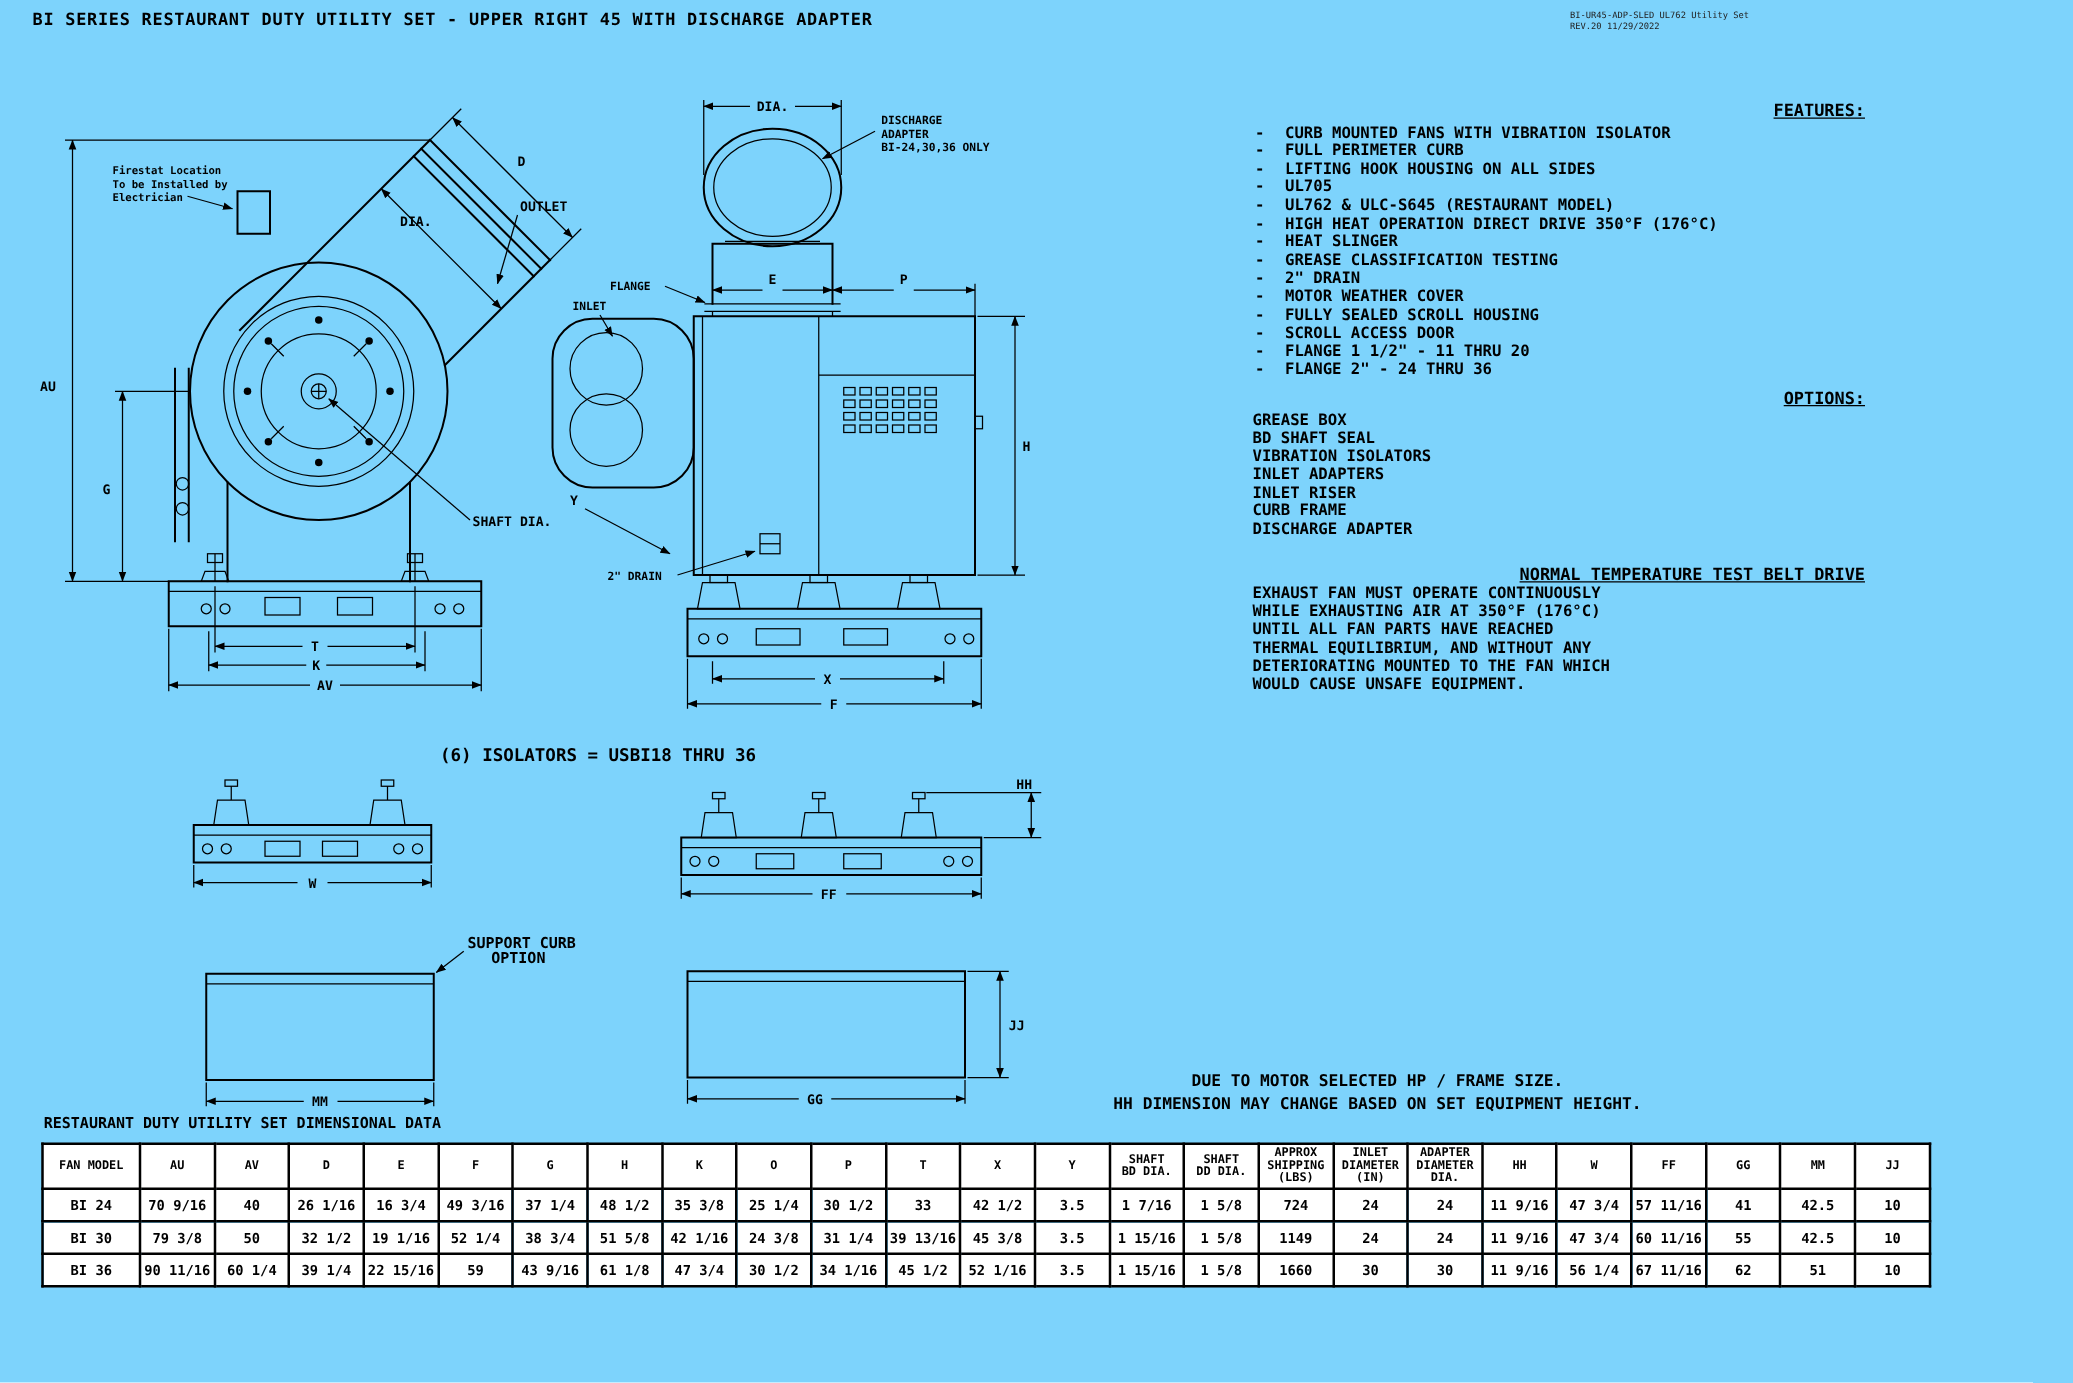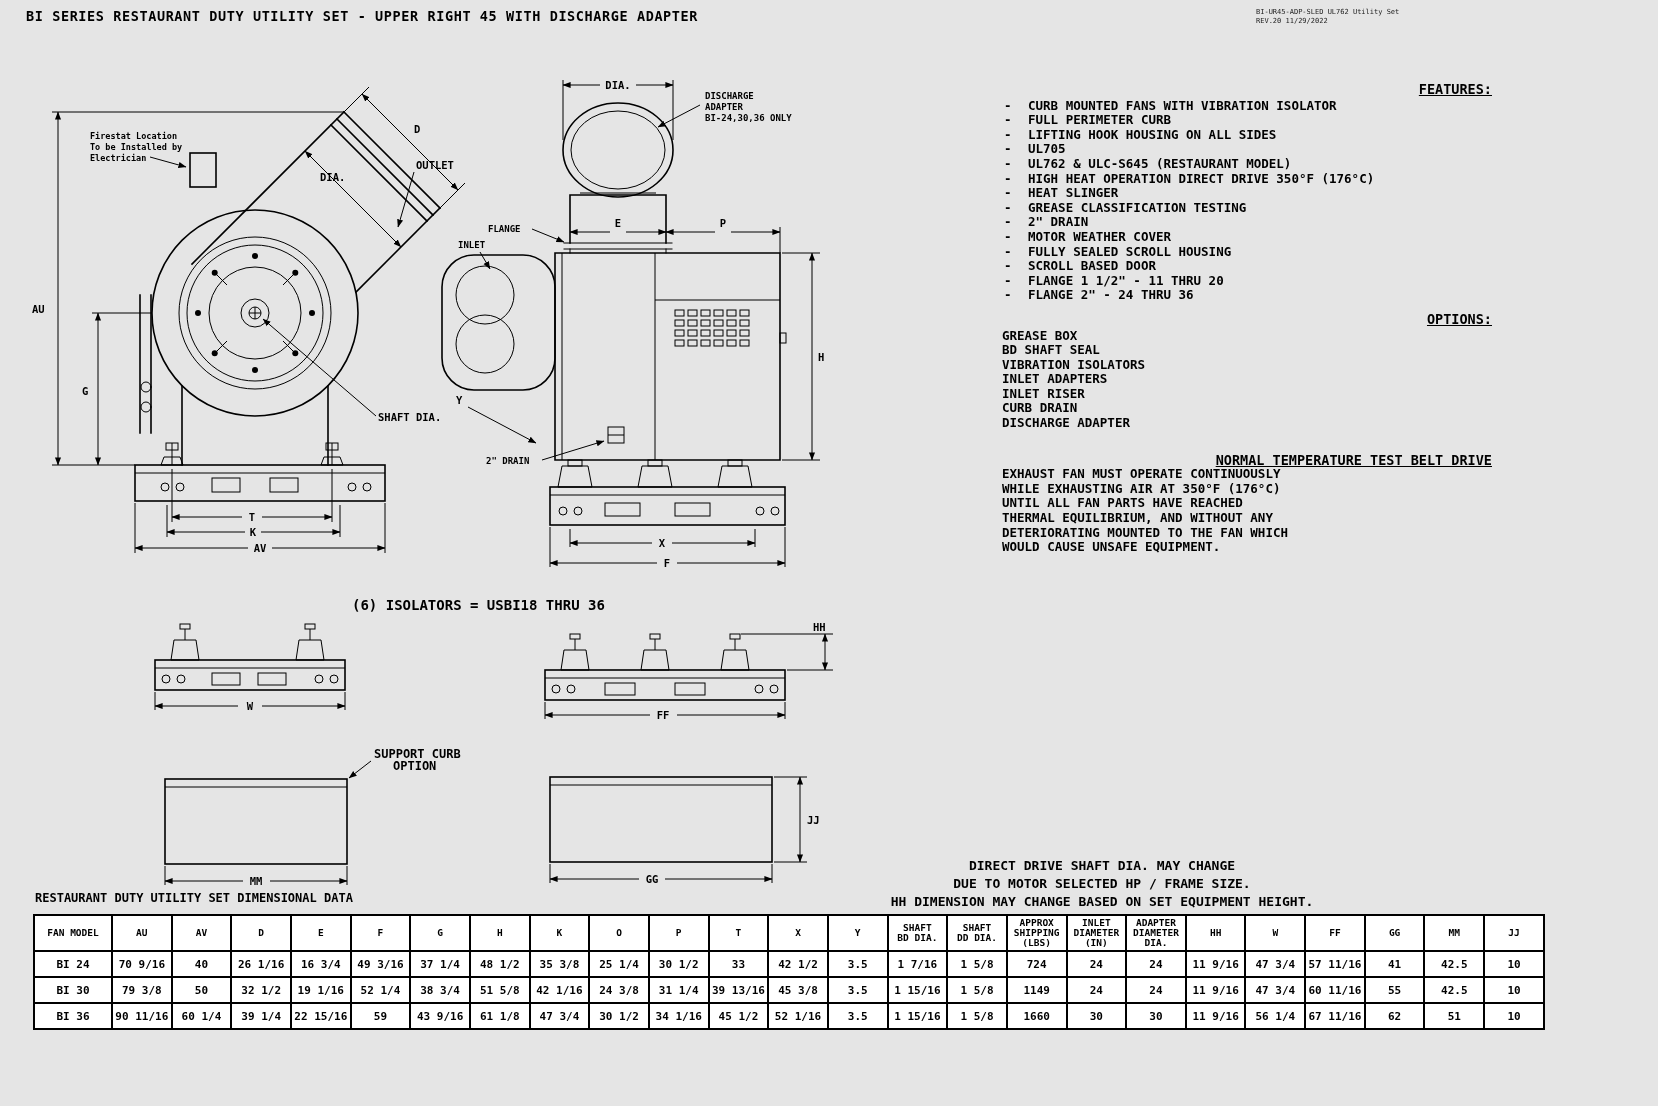--- a/index.html
+++ b/index.html
@@ -1,17 +1,17 @@
 <!DOCTYPE html>
 <html><head>
 <meta charset="utf-8">
 <style>
   * { margin:0; padding:0; box-sizing:border-box; }
   html,body { background:#fff; }
-  .sheet { position:relative; width:1658px; height:1106px; background:#e5e5e5; color:#000;
+  .sheet { position:relative; width:1658px; height:1106px; background:#7dd3fc; color:#000;
            font-family:"DejaVu Sans Mono","Liberation Mono",monospace; overflow:hidden; }
   .abs { position:absolute; }
   .title { left:26px; top:8px; font-size:13.5px; font-weight:bold; letter-spacing:0.6px; white-space:nowrap; }
   .docref { left:1256px; top:8px; font-size:7px; font-weight:normal; line-height:9px; white-space:nowrap; color:#222; }
   svg.view { position:absolute; overflow:visible; }
   .ln { fill:none; stroke:#000; stroke-width:1.6; stroke-linecap:square; }
   .tn { fill:none; stroke:#000; stroke-width:1; }
   .dim { fill:none; stroke:#000; stroke-width:1; }
   .blk { fill:#000; stroke:none; }
   svg text { font-family:"DejaVu Sans Mono",monospace; font-weight:bold; font-size:10.5px; fill:#000; }
@@ -274,32 +274,32 @@
         <div class="feat-item">FULL PERIMETER CURB</div>
         <div class="feat-item">LIFTING HOOK HOUSING ON ALL SIDES</div>
         <div class="feat-item">UL705</div>
         <div class="feat-item">UL762 &amp; ULC-S645 (RESTAURANT MODEL)</div>
         <div class="feat-item">HIGH HEAT OPERATION DIRECT DRIVE 350°F (176°C)</div>
         <div class="feat-item">HEAT SLINGER</div>
         <div class="feat-item">GREASE CLASSIFICATION TESTING</div>
         <div class="feat-item">2" DRAIN</div>
         <div class="feat-item">MOTOR WEATHER COVER</div>
         <div class="feat-item">FULLY SEALED SCROLL HOUSING</div>
-        <div class="feat-item">SCROLL BASED DOOR</div>
+        <div class="feat-item">SCROLL ACCESS DOOR</div>
         <div class="feat-item">FLANGE 1 1/2" - 11 THRU 20</div>
         <div class="feat-item">FLANGE 2" - 24 THRU 36</div>
       </div>
     <div class="rc-head opt-head">OPTIONS:</div>
     <div>
         <div class="opt-item">GREASE BOX</div>
         <div class="opt-item">BD SHAFT SEAL</div>
         <div class="opt-item">VIBRATION ISOLATORS</div>
         <div class="opt-item">INLET ADAPTERS</div>
         <div class="opt-item">INLET RISER</div>
-        <div class="opt-item">CURB DRAIN</div>
+        <div class="opt-item">CURB FRAME</div>
         <div class="opt-item">DISCHARGE ADAPTER</div>
       </div>
     <div class="rc-head nt-head">NORMAL TEMPERATURE TEST BELT DRIVE</div>
     <div>
         <div class="nt-line">EXHAUST FAN MUST OPERATE CONTINUOUSLY</div>
         <div class="nt-line">WHILE EXHAUSTING AIR AT 350°F (176°C)</div>
         <div class="nt-line">UNTIL ALL FAN PARTS HAVE REACHED</div>
         <div class="nt-line">THERMAL EQUILIBRIUM, AND WITHOUT ANY</div>
         <div class="nt-line">DETERIORATING MOUNTED TO THE FAN WHICH</div>
         <div class="nt-line">WOULD CAUSE UNSAFE EQUIPMENT.</div>
@@ -389,21 +389,20 @@
       <path class="dim" d="M15,137 H104" marker-start="url(#arr)"></path>
       <path class="dim" d="M130,137 H237" marker-end="url(#arr)"></path>
       <path class="dim" d="M239,35 H272 M239,120 H272"></path>
       <path class="dim" d="M265,35 V120" marker-start="url(#arr)" marker-end="url(#arr)"></path>
     </g>
     <text class="mid" x="117" y="141">GG</text>
     <text x="272" y="82">JJ</text>
   </svg>
 
   <div class="abs tbl-note">
-      <div class="note-line">DIRECT DRIVE SHAFT DIA. MAY CHANGE</div>
       <div class="note-line">DUE TO MOTOR SELECTED HP / FRAME SIZE.</div>
       <div class="note-line">HH DIMENSION MAY CHANGE BASED ON SET EQUIPMENT HEIGHT.</div>
     </div>
 
   <div class="abs tbl-title">RESTAURANT DUTY UTILITY SET DIMENSIONAL DATA</div>
 
   <table class="dim-table">
     <colgroup>
       <col style="width:78px">
     </colgroup>

